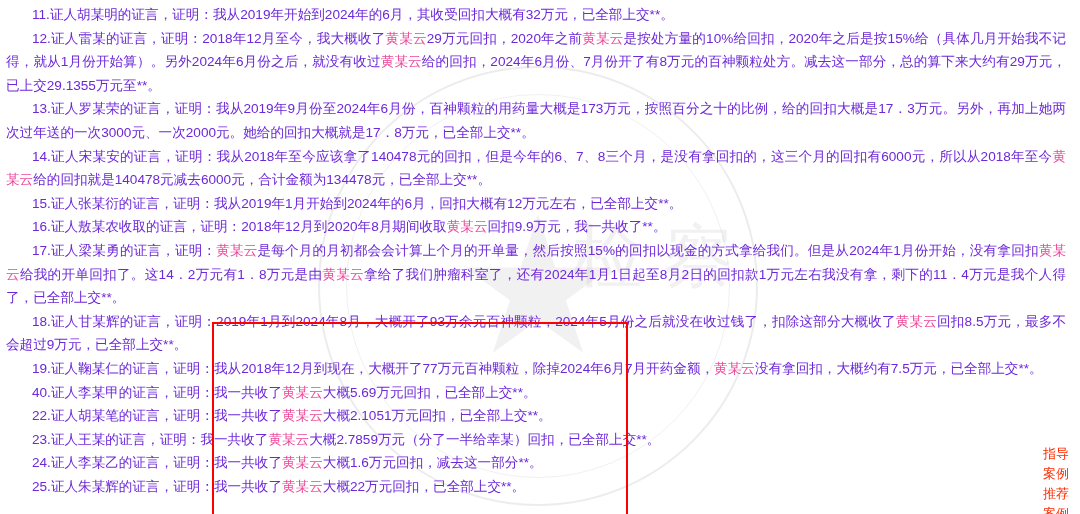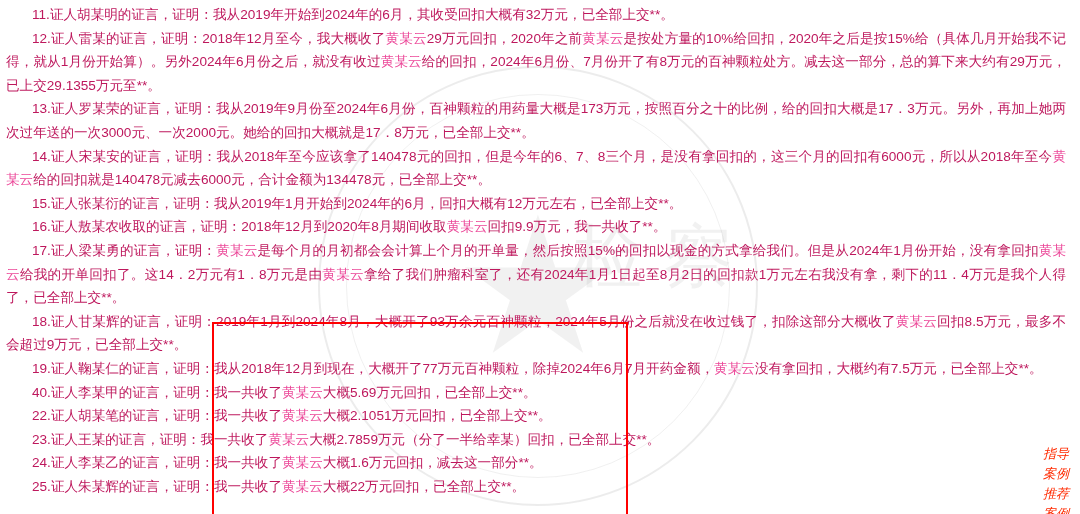--- a/index.html
+++ b/index.html
@@ -75,21 +75,21 @@
     font-size: 13.6px;
     line-height: 23.6px;
     color: #1a1a1a;
     text-align: justify;
     text-indent: 26px;
   }
   .hl {
     color: #ec4899;
   }
   .plain {
-    color: #be185d;
+    color: #6d28d9;
     margin-top: 41px;
   }
   
   #red-box {
     position: absolute;
     left: 212px;
     top: 322px;
     width: 416px;
     height: 192px;
     border: 2px solid #ff0000;
@@ -102,21 +102,20 @@
     right: 4px;
     top: 444px;
     width: 40px;
     text-align: center;
     font-size: 13px;
     line-height: 20px;
     color: #ff2a00;
   }
   #right-labels div {
     white-space: nowrap;
-    font-style: italic;
   }
 </style>
 </head>
 <body>
 
 <div id="page">
 
   <div id="watermark">
     <div id="watermark-star">★</div>
   </div>

